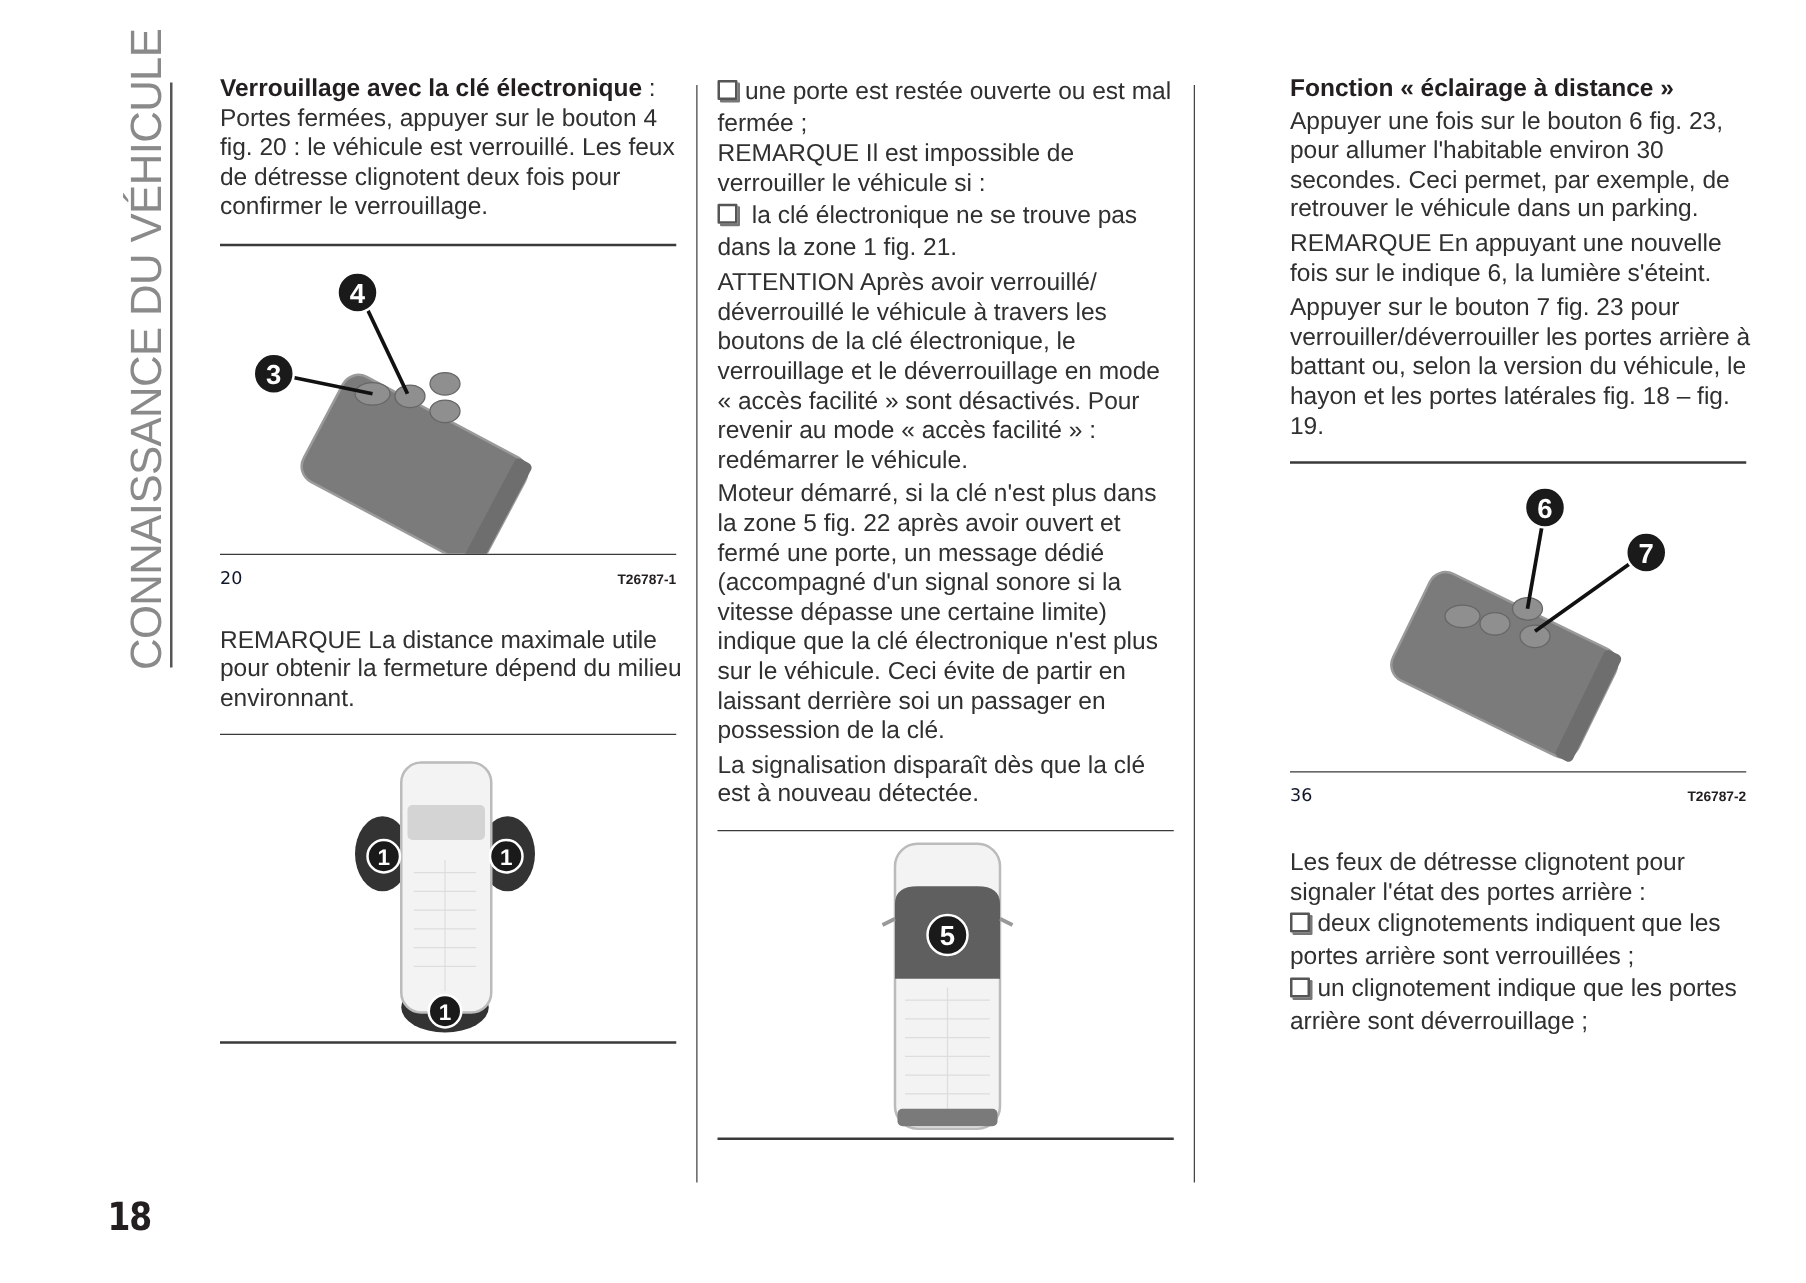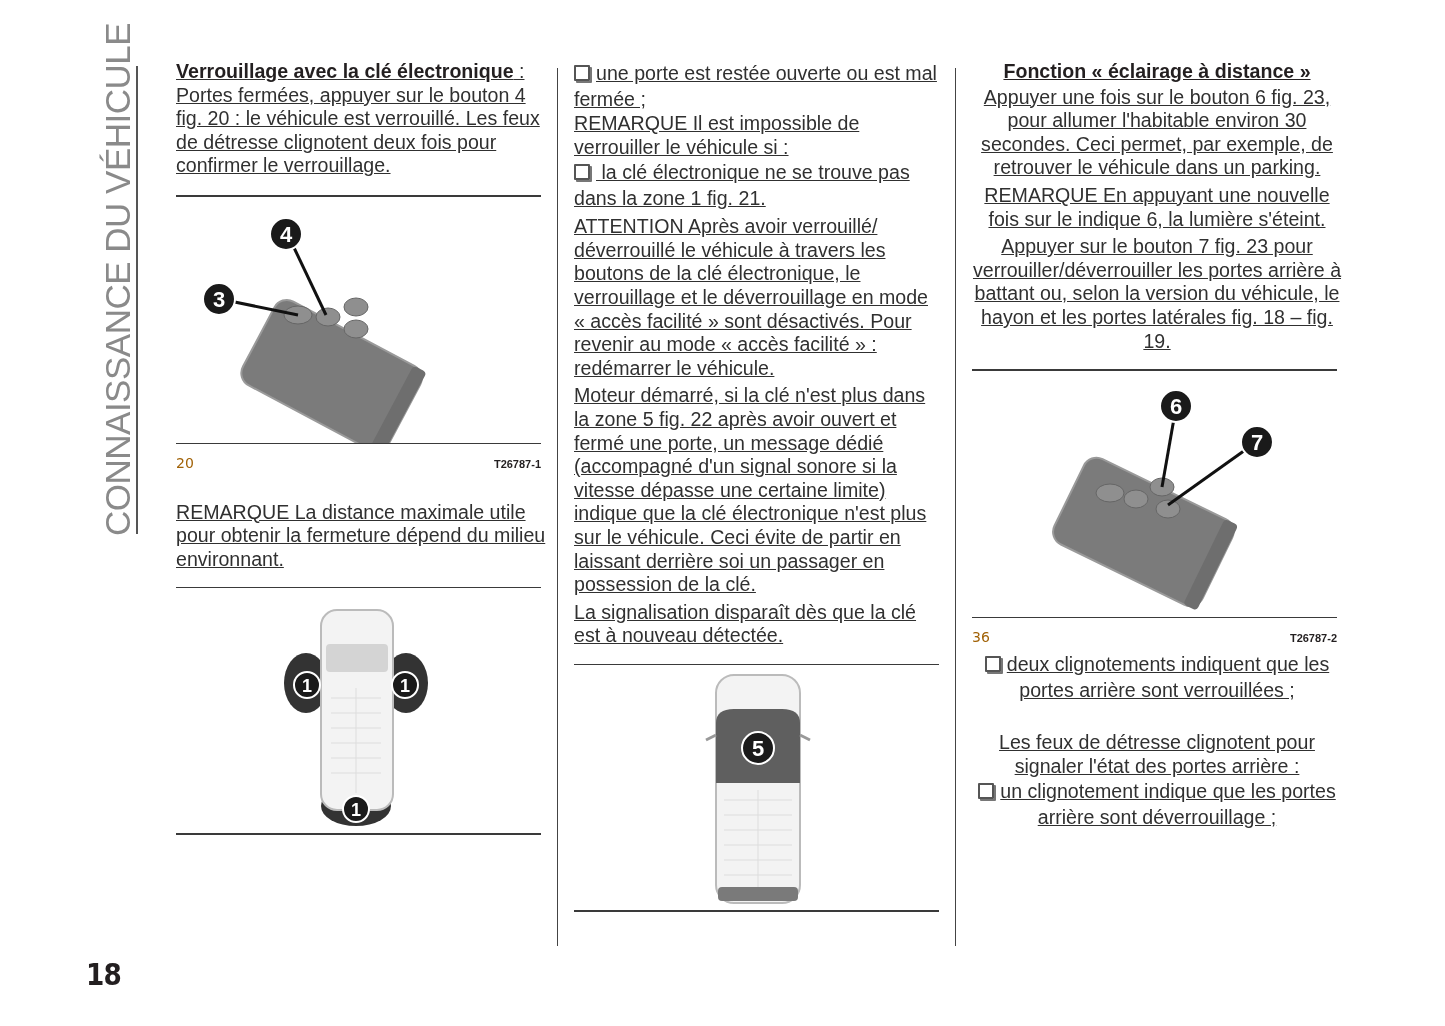--- a/index.html
+++ b/index.html
@@ -9,34 +9,34 @@
   .side-title span { position: absolute; left: 0; top: 0; width: 472px; height: 40px;
          transform-origin: 0 0; transform: translate(0, 472px) rotate(-90deg);
          font-size: 35px; line-height: 40px; color: #8a8a8a; white-space: nowrap;
          letter-spacing: -0.5px; text-align: right; font-weight: normal; }
   .side-rule { position: absolute; left: 136px; top: 66px; width: 1.5px; height: 468px; background: #555; }
   .page-num { position: absolute; left: 86px; top: 956px; font-size: 31px; font-weight: bold;
          color: #231f20; font-family: "DejaVu Sans", sans-serif; letter-spacing: -1px; transform: scaleX(0.85); transform-origin: left; }
   .col { position: absolute; top: 60px; width: 368px; font-size: 19.6px; line-height: 23.6px; color: #303030; }
   .col1 { left: 176px; width: 370px; }
   .col2 { left: 574px; width: 370px; }
-  .col3 { left: 972px; width: 370px; text-align: center; }
+  .col3 { left: 1032px; width: 370px; }
   .vdiv { position: absolute; width: 1.4px; background: #444; top: 68px; height: 878px; }
   .vdiv.a { left: 557px; }
   .vdiv.b { left: 955px; }
-  p { margin: 0 0 4px 0; text-decoration: underline; }
+  p { margin: 0 0 4px 0; }
   b { color: #231f20; }
   .h { font-weight: bold; color: #231f20; margin: 4px 0 2px 0; }
   .bullet { display: inline-block; width: 12px; height: 12px; border: 2.2px solid #555;
             border-radius: 1px; margin-right: 6px; vertical-align: -1px; box-shadow: 2px 2px 0 #777; }
   .fig { position: relative; width: 365px; }
   .fig .rule-top { height: 1.6px; background: #3a3a3a; }
   .fig .rule-bot { height: 1.6px; background: #3a3a3a; }
   .fig .cap { display: flex; justify-content: space-between; align-items: baseline; margin-top: 8px; }
-  .fig .cap .n { font-size: 14px; color: #a16207; font-family: "DejaVu Sans", sans-serif; }
+  .fig .cap .n { font-size: 14px; color: #0f172a; font-family: "DejaVu Sans", sans-serif; }
   .fig .cap .r { font-size: 11px; font-weight: bold; color: #231f20; }
 </style>
 </head>
 <body>
 
 <div class="side-title">
   <span>CONNAISSANCE DU VÉHICULE</span>
 </div>
 <div class="side-rule"></div>
 <div class="page-num">18</div>
@@ -165,16 +165,16 @@
         <text x="285" y="79" font-size="22" font-weight="bold" fill="#fff" text-anchor="middle" font-family="Liberation Sans, sans-serif">7</text>
       </svg>
     </div>
     <div class="rule-bot"></div>
     <div class="cap">
       <span class="n">36</span>
       <span class="r">T26787-2</span>
     </div>
   </div>
 
+  <p style="margin-top:28px; margin-bottom:0">Les feux de détresse clignotent pour signaler l'état des portes arrière :</p>
   <p style="line-height:26px; margin-bottom:0"><span class="bullet"></span><span>deux clignotements indiquent que les portes arrière sont verrouillées ;</span></p>
-  <p style="margin-top:28px; margin-bottom:0">Les feux de détresse clignotent pour signaler l'état des portes arrière :</p>
   <p style="line-height:26px"><span class="bullet"></span><span>un clignotement indique que les portes arrière sont déverrouillage ;</span></p>
 </div>
 
 </body></html>

